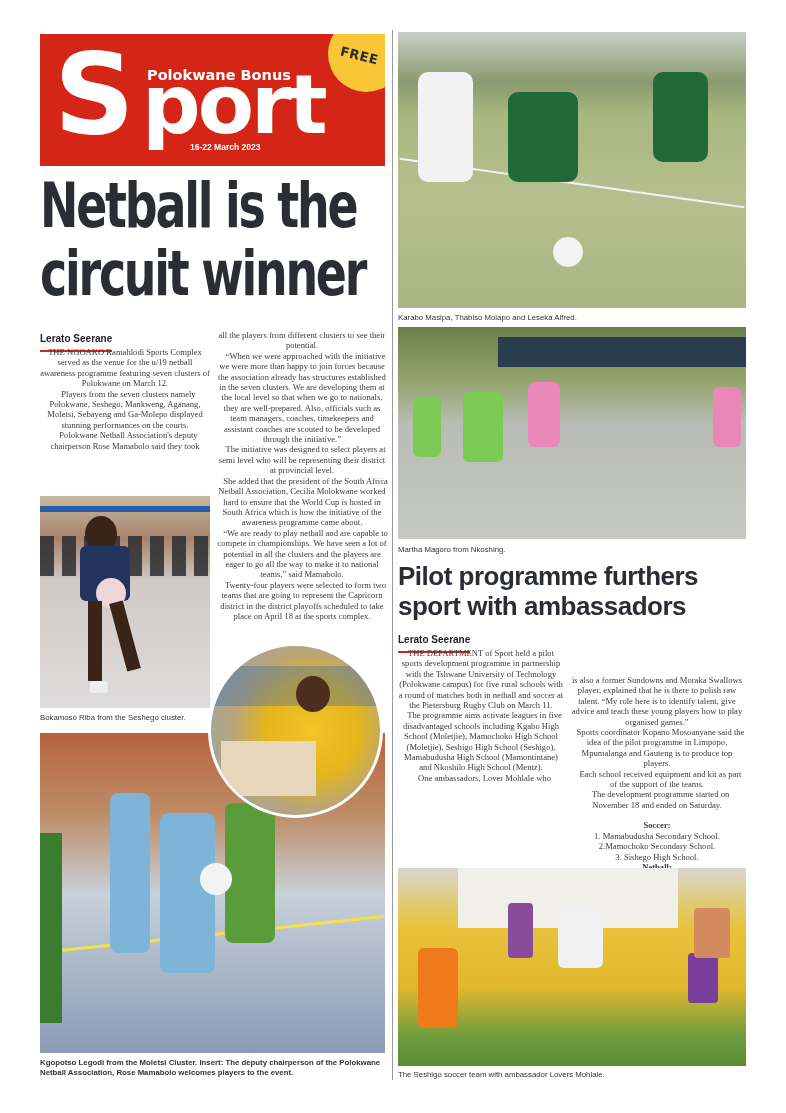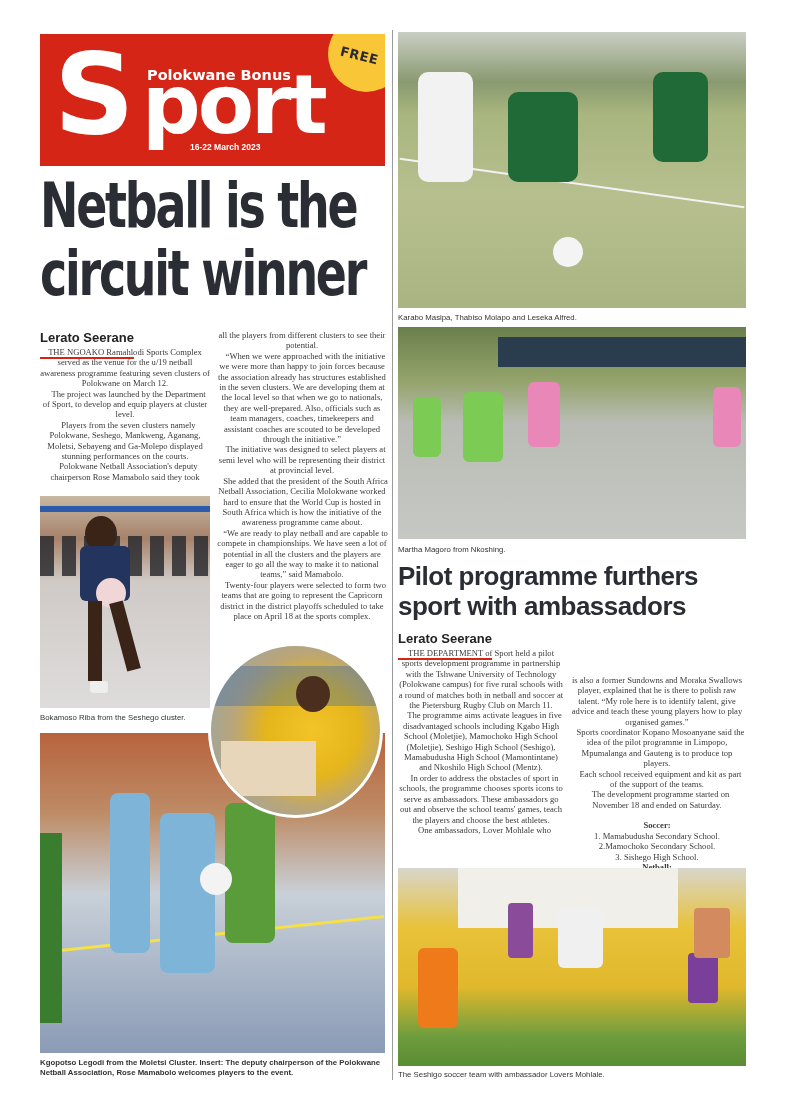--- a/index.html
+++ b/index.html
@@ -14,21 +14,21 @@
   #mast-port { left: 102px; top: 26px; font-family: "DejaVu Sans", sans-serif; font-weight: bold; font-size: 82px; line-height: 90px; color: #fff; letter-spacing: -3px; }
   #mast-sub { left: 107px; top: 33px; font-family: "DejaVu Sans", sans-serif; font-weight: bold; font-size: 14.5px; color: #fff; }
   #mast-date { left: 128px; top: 108px; font-family: "Liberation Sans", sans-serif; font-weight: bold; font-size: 8.5px; color: #fff; margin-left: 22px; }
   #free-badge { left: 288px; top: -18px; width: 76px; height: 76px; border-radius: 50%; background: #f8c636; }
   #free-text { left: 300px; top: 14px; font-family: "DejaVu Sans", sans-serif; font-weight: 900; font-size: 13px; color: #2b2a33; transform: rotate(14deg); letter-spacing: 0.5px; }
 
   
   #headline1 { left: 40px; top: 172px; width: 350px; font-family: "DejaVu Sans", sans-serif; font-weight: bold; font-size: 62px; line-height: 68px; color: #2b2d35; letter-spacing: -3px; transform: scaleX(0.74); transform-origin: left top; width: 480px; }
   #headline2 { left: 398px; top: 561px; width: 350px; font-family: Liberation Sans, sans-serif; font-weight: bold; font-size: 26px; line-height: 30px; color: #2b2d35; letter-spacing: -0.5px; }
 
-  .byline { font-family: "Liberation Sans", sans-serif; font-weight: bold; font-size: 13px; color: #222; padding-bottom: 12px; border-bottom: 2px solid #d42516; display: inline-block; }
+  .byline { font-family: "Liberation Sans", sans-serif; font-weight: bold; font-size: 10px; color: #222; padding-bottom: 6px; border-bottom: 2px solid #d42516; display: inline-block; }
 
   .body-col { font-size: 8.6px; line-height: 10.4px; color: #3a3a3a; text-align: center; }
   .body-col p { text-indent: 0; }
   .body-col p + p { text-indent: 7px; }
   .body-col .subhead { font-weight: bold; text-indent: 0 !important; }
   .body-col .li { text-indent: 0 !important; }
   .body-col .gap { height: 10px; }
 
   .caption { font-family: "Liberation Sans", sans-serif; font-size: 7.8px; line-height: 10px; color: #333; }
 
@@ -64,21 +64,20 @@
 </div>
 
 <div id="headline1" class="abs">Netball is the circuit winner</div>
 
 <div class="abs" style="left:40px; top:328px;">
   <span class="byline">Lerato Seerane</span>
 </div>
 
 <div class="abs body-col" style="left:40px; top:347px; width:170px;">
   <p>THE NGOAKO Ramahlodi Sports Complex served as the venue for the u/19 netball awareness programme featuring seven clusters of Polokwane on March 12.</p>
-  <p>The project was launched by the Department of Sport, to develop and equip players at cluster level.</p>
   <p>Players from the seven clusters namely Polokwane, Seshego, Mankweng, Aganang, Moletsi, Sebayeng and Ga-Molepo displayed stunning performances on the courts.</p>
   <p>Polokwane Netball Association's deputy chairperson Rose Mamabolo said they took</p>
 </div>
 
 <div class="abs body-col" style="left:215px; top:330px; width:174px;">
   <p>all the players from different clusters to see their potential.</p>
   <p>“When we were approached with the initiative we were more than happy to join forces because the association already has structures established in the seven clusters. We are developing them at the local level so that when we go to nationals, they are well-prepared. Also, officials such as team managers, coaches, timekeepers and assistant coaches are scouted to be developed through the initiative.”</p>
   <p>The initiative was designed to select players at semi level who will be representing their district at provincial level.</p>
   <p>She added that the president of the South Africa Netball Association, Cecilia Molokwane worked hard to ensure that the World Cup is hosted in South Africa which is how the initiative of the awareness programme came about.</p>
   <p>“We are ready to play netball and are capable to compete in championships. We have seen a lot of potential in all the clusters and the players are eager to go all the way to make it to national teams,” said Mamabolo.</p>
@@ -134,21 +133,20 @@
 
 <div id="headline2" class="abs">Pilot programme furthers sport with ambassadors</div>
 
 <div class="abs" style="left:398px; top:629px;">
   <span class="byline">Lerato Seerane</span>
 </div>
 
 <div class="abs body-col" style="left:398px; top:648px; width:166px;">
   <p>THE DEPARTMENT of Sport held a pilot sports development programme in partnership with the Tshwane University of Technology (Polokwane campus) for five rural schools with a round of matches both in netball and soccer at the Pietersburg Rugby Club on March 11.</p>
   <p>The programme aims activate leagues in five disadvantaged schools including Kgabo High School (Moletjie), Mamochoko High School (Moletjie), Seshigo High School (Seshigo), Mamabudusha High School (Mamontintane) and Nkoshilo High School (Mentz).</p>
-  <p>In order to address the obstacles of sport in schools, the programme chooses sports icons to serve as ambassadors. These ambassadors go out and observe the school teams' games, teach the players and choose the best athletes.</p>
   <p>One ambassadors, Lover Mohlale who</p>
 </div>
 
 <div class="abs body-col" style="left:568px; top:630px; width:178px;margin-top:45px;">
   <p>is also a former Sundowns and Moraka Swallows player, explained that he is there to polish raw talent. “My role here is to identify talent, give advice and teach these young players how to play organised games.”</p>
   <p>Sports coordinator Kopano Mosoanyane said the idea of the pilot programme in Limpopo, Mpumalanga and Gauteng is to produce top players.</p>
   <p>Each school received equipment and kit as part of the support of the teams.</p>
   <p>The development programme started on November 18 and ended on Saturday.</p>
   <div class="gap"></div>
   <p class="subhead">Soccer:</p>

